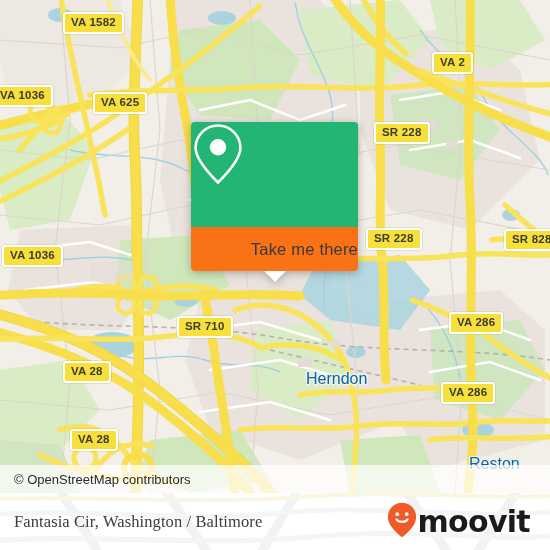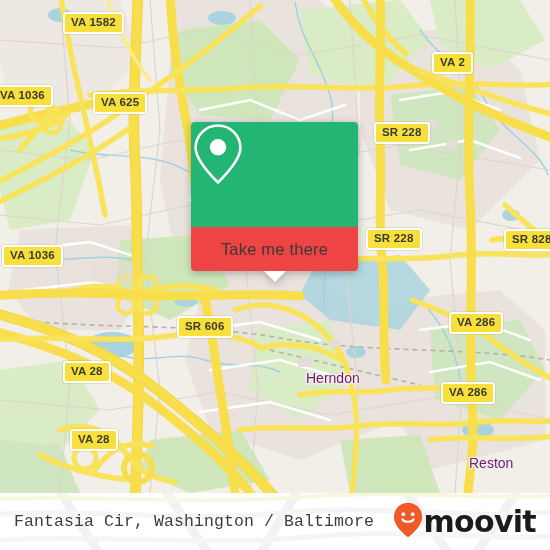--- a/index.html
+++ b/index.html
@@ -31,22 +31,22 @@
     padding:2px 6px 3px 6px;
     white-space:nowrap;
     letter-spacing:0.2px;
     box-shadow:0 0 0 0.5px rgba(160,140,40,.35);
     font-family:"Liberation Sans","DejaVu Sans",sans-serif;
   }
 
   
   .place{
     position:absolute;
-    color:#701a75;
-    font-size:14px;
+    color:#0369a1;
+    font-size:16px;
     white-space:nowrap;
     text-shadow:
       -1.5px 0 #f2efe9, 1.5px 0 #f2efe9, 0 -1.5px #f2efe9, 0 1.5px #f2efe9,
       -1px -1px #f2efe9, 1px -1px #f2efe9, -1px 1px #f2efe9, 1px 1px #f2efe9;
     font-family:"Liberation Sans","DejaVu Sans",sans-serif;
   }
 
   
   #attribution{
     position:absolute;left:0;bottom:0;width:550px;height:28px;
@@ -65,23 +65,23 @@
   }
   #popup .pop-top{
     height:105px;width:100%;
     background:#22b573;
     border-radius:4px 4px 0 0;
     display:flex;align-items:center;justify-content:center;
   }
   #popup .pop-bottom{
     position:relative;
     width:100%;height:44px;
-    background:#ef4444;
+    background:#f97316;
     border-radius:0 0 4px 4px;
-    display:flex;align-items:center;justify-content:center;
+    display:flex;align-items:center;justify-content:flex-end;
   }
   #popup .pop-label{
     font-size:16.5px;color:#3a3a3a;letter-spacing:.2px;
     font-family:"Liberation Sans","DejaVu Sans",sans-serif;
   }
   #popup .pop-tail{
     position:absolute;left:50%;bottom:-11px;margin-left:-11px;
     width:0;height:0;
     border-left:11px solid transparent;
     border-right:11px solid transparent;
@@ -92,25 +92,25 @@
   #footer{
     position:absolute;left:0;bottom:0;width:550px;height:57px;
     background:#ffffff;overflow:hidden;
     display:flex;align-items:center;justify-content:space-between;
   }
   #footer .wm{position:absolute;left:0;top:0;opacity:1;}
   #footer .f-title{
     position:relative;z-index:2;
     padding-left:14px;font-size:16.5px;color:#3c3c3c;letter-spacing:.1px;
     white-space:nowrap;
-    font-family:Liberation Mono, monospace;
+    font-family:Liberation Serif, serif;
   }
   #logo{
     position:relative;z-index:2;
-    padding-right:14px;display:flex;align-items:center;gap:1px;
+    padding-right:20px;display:flex;align-items:center;gap:1px;
   }
   #logo .wordmark{
     font-size:30px;color:#1b1b1b;font-weight:bold;letter-spacing:-0.7px;
     font-family:"DejaVu Sans","Liberation Sans",sans-serif;
     line-height:30px;
   }
 </style>
 </head>
 <body>
 
@@ -281,29 +281,32 @@
     </svg>
 
     <div class="shield" style="left:63px;top:12px;">VA 1582</div>
     <div class="shield" style="left:93px;top:92px;">VA 625</div>
     <div class="shield" style="left:-8px;top:85px;">VA 1036</div>
     <div class="shield" style="left:2px;top:245px;">VA 1036</div>
     <div class="shield" style="left:432px;top:52px;">VA 2</div>
     <div class="shield" style="left:374px;top:122px;">SR 228</div>
     <div class="shield" style="left:366px;top:228px;">SR 228</div>
     <div class="shield" style="left:504px;top:229px;">SR 828</div>
-    <div class="shield" style="left:177px;top:316px;">SR 606</div>
+    <div class="shield" style="left:177px;top:316px;">SR 710</div>
     <div class="shield" style="left:449px;top:312px;">VA 286</div>
     <div class="shield" style="left:441px;top:382px;">VA 286</div>
     <div class="shield" style="left:63px;top:361px;">VA 28</div>
     <div class="shield" style="left:70px;top:429px;">VA 28</div>
 
     <div class="place" style="left:306px;top:370px;">Herndon</div>
     <div class="place" style="left:469px;top:455px;">Reston</div>
 
+    <div id="attribution">
+      <span class="attr-text">© OpenStreetMap contributors</span>
+    </div>
 
     <div id="popup">
       <div class="pop-top">
         <span>
           <svg width="54" height="64" viewBox="0 0 54 64" aria-hidden="true">
             <path d="M27 3.5 C14.6 3.5 4.6 13.5 4.6 25.9 C4.6 34.5 11.2 44.6 27 60.5 C42.8 44.6 49.4 34.5 49.4 25.9 C49.4 13.5 39.4 3.5 27 3.5 Z" fill="none" stroke="#ffffff" stroke-width="2.6" stroke-linejoin="round"></path>
             <circle cx="27" cy="25.2" r="8.2" fill="#ffffff"></circle>
           </svg>
         </span>
       </div>

